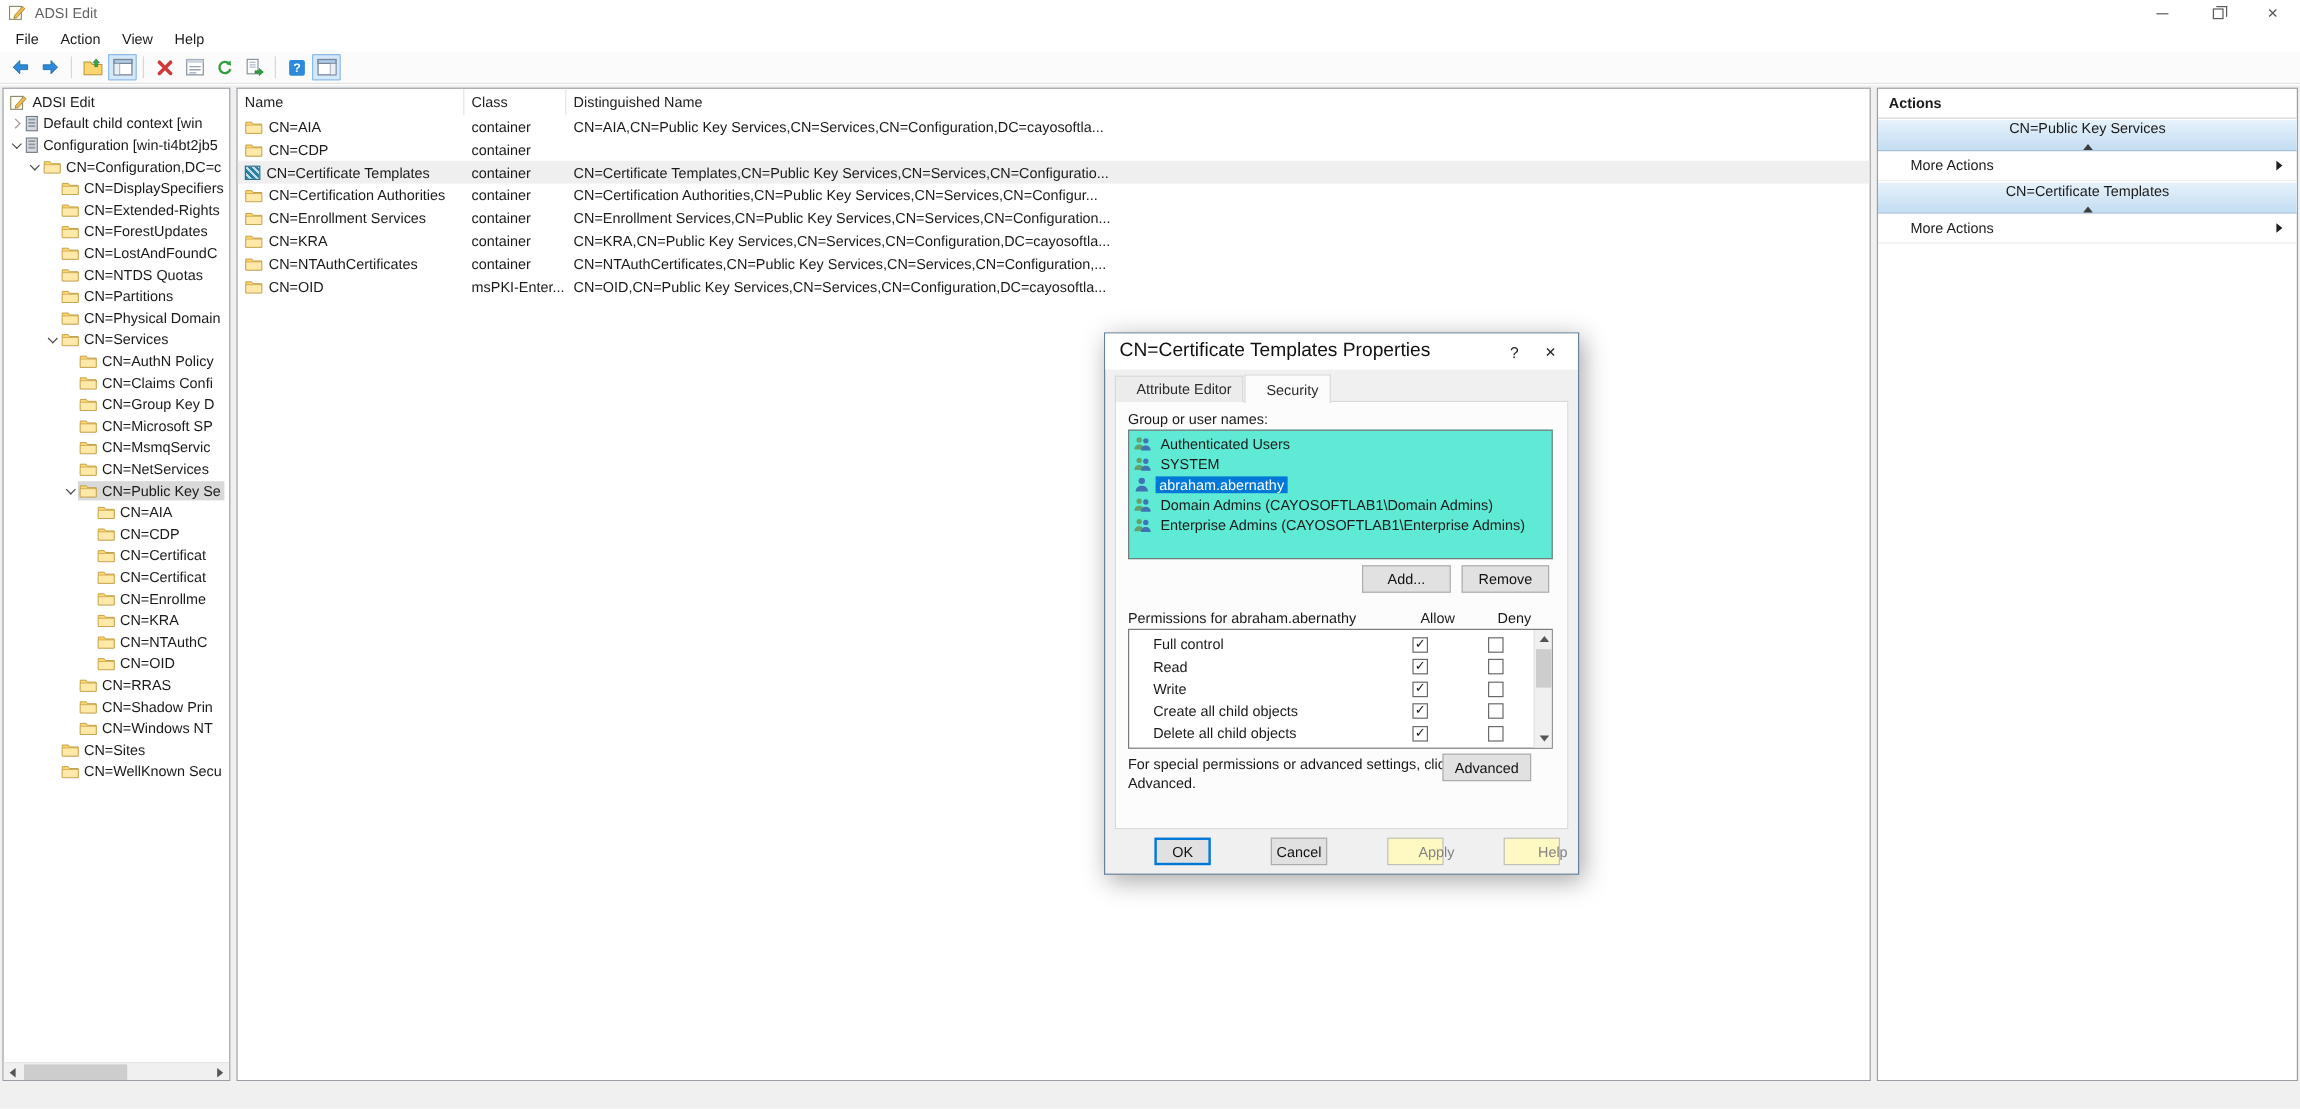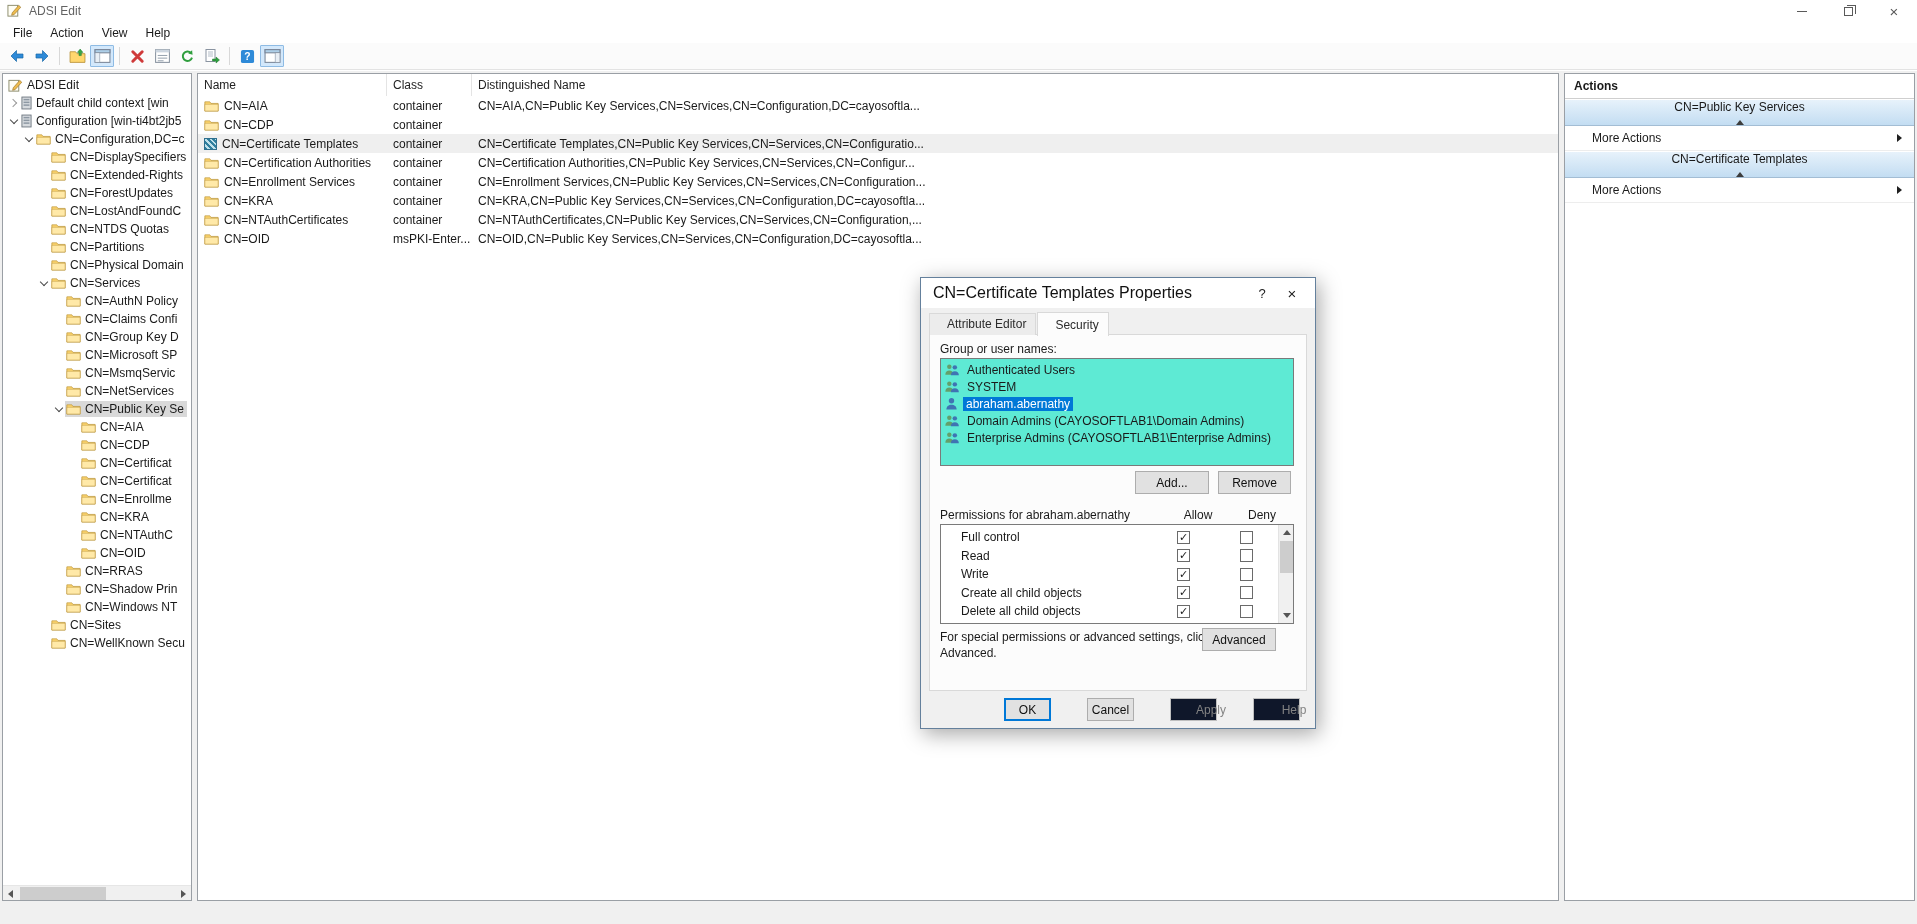--- a/index.html
+++ b/index.html
@@ -81,21 +81,21 @@
   .dlg-tabs { position:absolute; left:8px; top:33px; display:flex; align-items:flex-end; height:24px; z-index:2; }
   .tab { padding:3px 9px 4px 17px; background:#ececec; border:1px solid #d9d9d9; border-bottom:none; margin-right:1px; color:#2b2b2b; }
   .tab.active { background:#fcfcfc; padding-top:5px; position:relative; top:1px; }
   .dlg-page { position:absolute; left:8px; right:8px; top:56px; bottom:37px; background:#fcfcfc; border:1px solid #d9d9d9; }
   .group-label { position:absolute; left:10px; top:7px; }
   .group-list { position:absolute; left:10px; right:12px; top:23px; height:108px; background:#5eead4; border:1px solid #7a7a7a; padding-top:2px; overflow:hidden; }
   .grp-row { height:17px; display:flex; align-items:center; padding-left:3px; white-space:nowrap; }
   .grp-icon { display:flex; margin-right:4px; flex:0 0 auto; }
   .grp-name { padding:0 3px; }
   .grp-row.sel .grp-name { background:#0078d7; color:#fff; }
-  .btn { background:#e1e1e1; border:1px solid #adadad; font-size:12px; display:flex; align-items:center; justify-content:center; color:#111; }
+  .btn { background:#e1e1e1; border:1px solid #adadad; font-size:12px; display:flex; align-items:center; justify-content:center; color:#111;margin-left:14px; }
   .add-btn { position:absolute; top:136px; right:97px; width:74px; height:23px; }
   .remove-btn { position:absolute; top:136px; right:15px; width:73px; height:23px; }
   .perm-label { position:absolute; left:10px; top:173px; }
   .allow-header { position:absolute; left:237px; top:173px; width:62px; text-align:center; }
   .deny-header { position:absolute; left:301px; top:173px; width:62px; text-align:center; }
   .perm-box { position:absolute; left:10px; right:12px; top:189px; height:100px; background:#fff; border:1px solid #7a7a7a; padding-top:3px; }
   .perm-row { height:18.5px; display:flex; align-items:center; padding-left:20px; }
   .perm-name { flex:1; }
   .cb-col { width:63px; display:flex; justify-content:center; }
   .cb-col.deny-col { margin-right:15px; }
@@ -104,21 +104,21 @@
   .ps-up, .ps-down { position:absolute; left:0; width:15px; height:15px; display:flex; align-items:center; justify-content:center; }
   .ps-up { top:0; } .ps-down { bottom:0; }
   .ps-up::before { content:""; border-left:4px solid transparent; border-right:4px solid transparent; border-bottom:5px solid #555; }
   .ps-down::before { content:""; border-left:4px solid transparent; border-right:4px solid transparent; border-top:5px solid #555; }
   .ps-thumb { position:absolute; left:1px; top:16px; width:13px; height:32px; background:#cdcdcd; }
   .advanced-note { position:absolute; left:10px; top:295px; width:272px; line-height:1.3; }
   .advanced-btn { position:absolute; top:293px; right:30px; width:74px; height:23px; }
   .dlg-buttons { position:absolute; right:15px; bottom:7px; display:flex; gap:36px; }
   .dlg-btn { width:47px; height:23px; }
   .btn-default { border:2px solid #0078d7; }
-  .btn-disabled { background:#0f172a; border-color:#bfbfbf; color:#838383;padding-left:35px; }
+  .btn-disabled { background:#fef9c3; border-color:#bfbfbf; color:#838383;padding-left:35px; }
 </style>
 </head>
 <body>
 
 <div class="titlebar">
   <span class="app-icon">
       <svg viewBox="0 0 16 16" width="15" height="15">
         <rect x="1" y="2.5" width="10.5" height="11.5" fill="#fffef4" stroke="#8a8a6a"></rect>
         <path d="M5.5 10.5 L12.5 2.5 l2.2 2 L7.5 12.5 l-2.6 0.6z" fill="#eebc4e" stroke="#8f6b25" stroke-width="0.6"></path>
       </svg>

